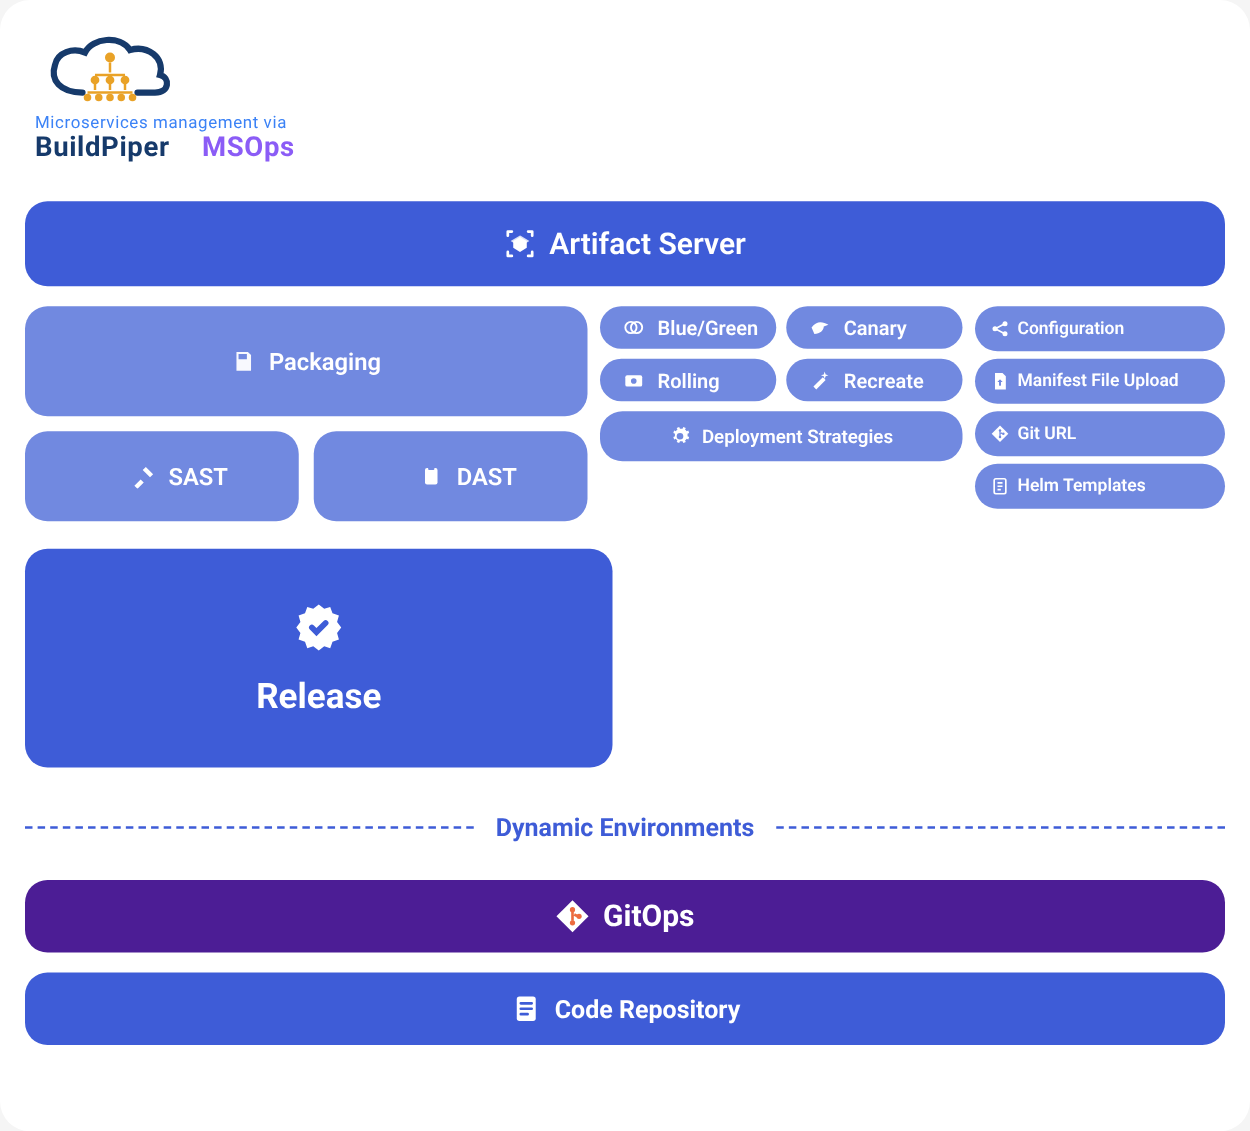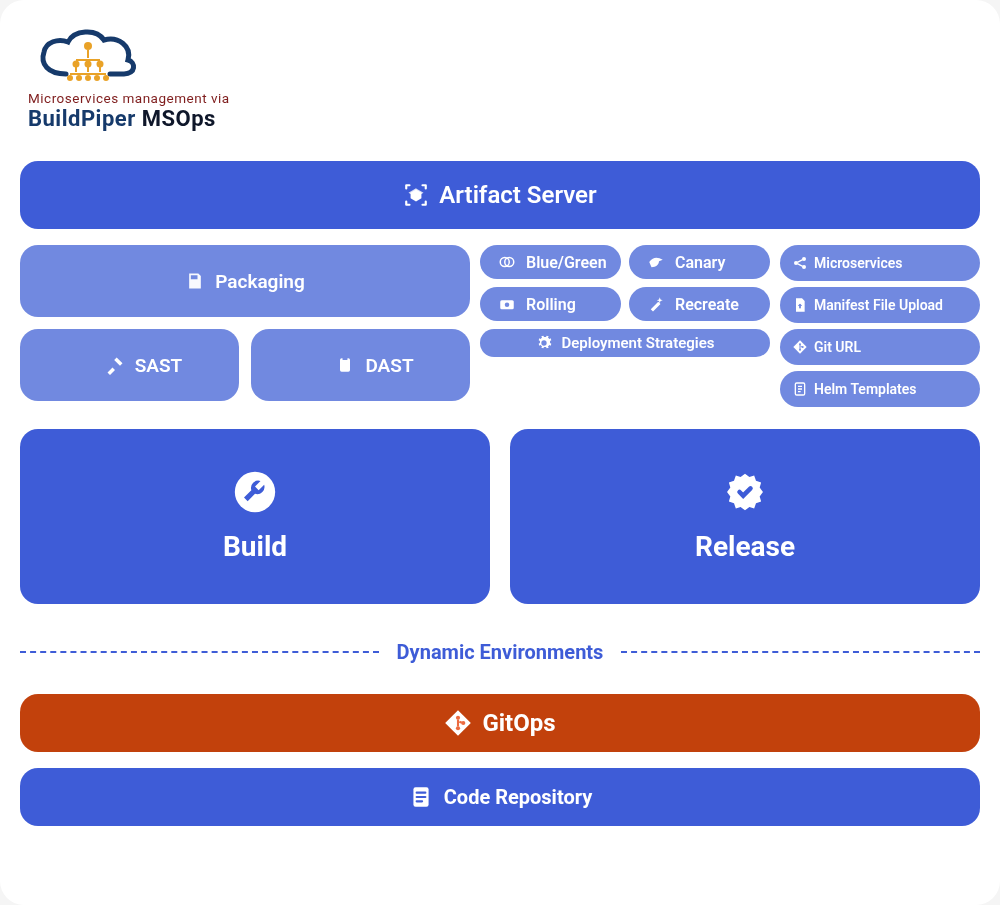--- a/index.html
+++ b/index.html
@@ -22,79 +22,79 @@
   align-items: flex-start;
   margin-left: 8px;
   margin-bottom: 30px;
 }
 .cloud-icon {
   width: 120px;
   height: 64px;
 }
 .logo-sub {
   font-size: 13.5px;
-  color: #7f1d1d;
+  color: #3b82f6;
   letter-spacing: 0.5px;
   margin-top: 2px;
 }
 .logo-title {
   font-size: 22px;
   font-weight: 700;
   color: #163a6b;
   letter-spacing: 0.5px;
 }
-.logo-title .ms { color: #0f172a; }
+.logo-title .ms { color: #8b5cf6; margin-left: 20px; }
 
 .tile, .tile-lg, .tile-xl, .tile-sm {
   background: #7189e0;
   color: #fff;
   border-radius: 18px;
   display: flex;
   align-items: center;
   justify-content: center;
   font-weight: 600;
   gap: 10px;
 }
 .tile-dark { background: #3e5cd7; }
-.tile-orange { background: #c2410c; }
+.tile-orange { background: #4c1d95; }
 
 .artifact-row {
   height: 68px;
   font-size: 24px;
   margin-bottom: 16px;
 }
 
 .three-col {
   display: grid;
   grid-template-columns: 450px 1fr 200px;
   gap: 10px;
   margin-bottom: 22px;
 }
 
 .left-col {
   display: flex;
   flex-direction: column;
   gap: 12px;
 }
-.packaging { height: 72px; font-size: 19px; }
+.packaging { height: 88px; font-size: 19px; }
 .sast-dast { display: flex; gap: 12px; }
 .sast-dast .tile { flex: 1; height: 72px; font-size: 19px; padding-left: 28px; }
 
 .mid-col {
   display: flex;
   flex-direction: column;
   gap: 8px;
 }
 .mid-grid {
   display: grid;
   grid-template-columns: 1fr 1fr;
   gap: 8px;
 }
 .mid-grid .tile { height: 34px; font-size: 16px; justify-content: flex-start; padding-left: 18px; }
-.dep-strat { height: 28px; font-size: 15px; }
+.dep-strat { height: 40px; font-size: 15px; }
 
 .right-col {
   display: flex;
   flex-direction: column;
   gap: 6px;
 }
 .right-col .tile { height: 36px; font-size: 14px; justify-content: flex-start; padding-left: 12px; gap: 6px; }
 
 .big-two {
   display: grid;
@@ -267,21 +267,21 @@
     <div class="right-col">
       <div class="tile">
         <span class="icon">
           <svg width="16" height="16" viewBox="0 0 24 24" fill="#fff">
               <circle cx="6" cy="12" r="3"></circle>
               <circle cx="18" cy="6" r="3"></circle>
               <circle cx="18" cy="18" r="3"></circle>
               <path d="M8 11l8-4M8 13l8 4" stroke="#fff" stroke-width="2"></path>
             </svg>
         </span>
-        <span>Microservices</span>
+        <span>Configuration</span>
       </div>
       <div class="tile">
         <span class="icon">
           <svg width="16" height="16" viewBox="0 0 24 24" fill="#fff">
               <path d="M6 2h9l4 4v16H6zM12 10l-3 3h2v4h2v-4h2z"></path>
               <path d="M12 10l-3 3h2v4h2v-4h2z" fill="#7189e0"></path>
             </svg>
         </span>
         <span>Manifest File Upload</span>
       </div>
@@ -303,29 +303,20 @@
               <rect x="5" y="3" width="14" height="18" rx="2"></rect>
               <path d="M9 8h6M9 12h6M9 16h4"></path>
             </svg>
         </span>
         <span>Helm Templates</span>
       </div>
     </div>
   </div>
 
   <div class="big-two">
-    <div class="tile tile-dark big-card">
-      <span class="icon">
-        <svg width="44" height="44" viewBox="0 0 24 24">
-            <circle cx="12" cy="12" r="11" fill="#fff"></circle>
-            <path d="M15 6a4 4 0 00-5 5l-4 4 2 2 4-4a4 4 0 005-5l-3 3-2-2z" fill="#3e5cd7"></path>
-          </svg>
-      </span>
-      <span>Build</span>
-    </div>
     <div class="tile tile-dark big-card">
       <span class="icon">
         <svg width="44" height="44" viewBox="0 0 24 24" fill="#fff">
             <path d="M12 2l2.4 1.8L17 3l1 2.8 2.8 1L20 9.6 21.8 12 20 14.4l.8 2.8-2.8 1L17 21l-2.6-.8L12 22l-2.4-1.8L7 21l-1-2.8-2.8-1L4 14.4 2.2 12 4 9.6 3.2 6.8l2.8-1L7 3l2.6.8z"></path>
             <path d="M9 12l2 2 4-4" stroke="#3e5cd7" stroke-width="2.5" fill="none" stroke-linecap="round"></path>
           </svg>
       </span>
       <span>Release</span>
     </div>
   </div>

